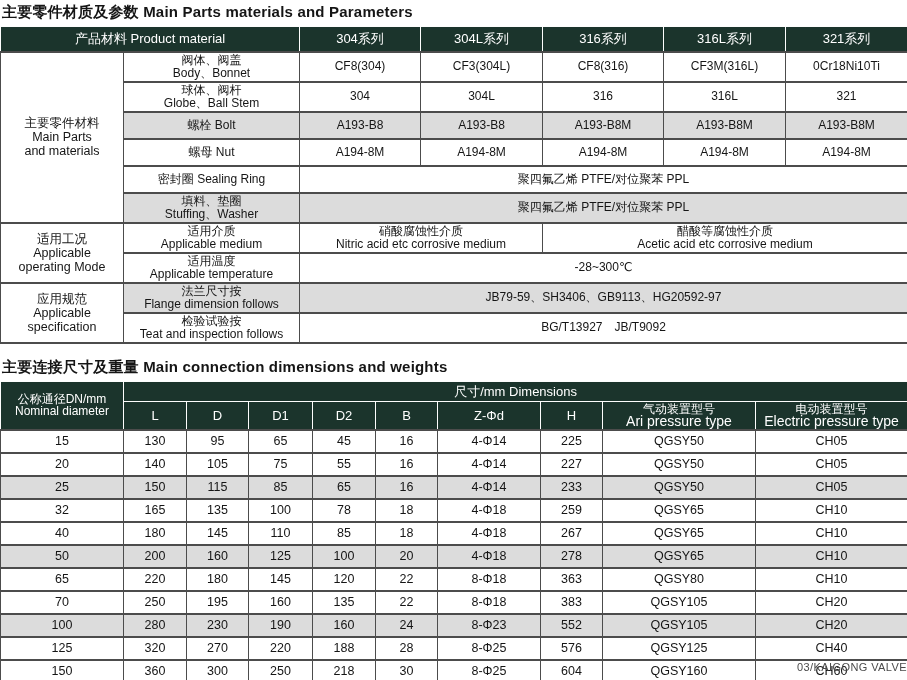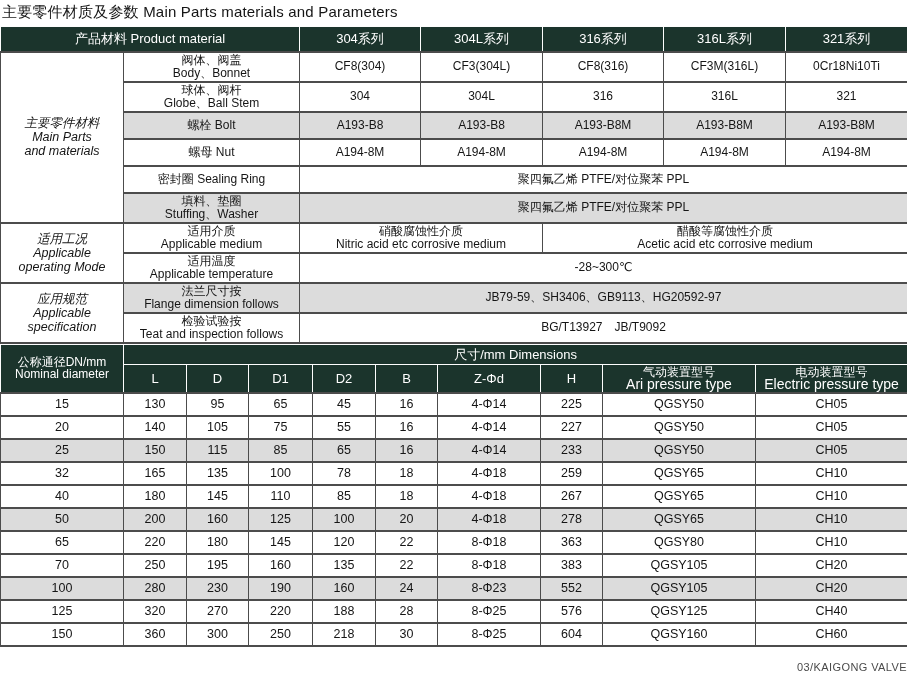--- a/index.html
+++ b/index.html
@@ -8,21 +8,21 @@
     --grid:#4c4c4c;
   }
   *{margin:0;padding:0;box-sizing:border-box;}
   html,body{background:#fff;}
   body{
     width:907px;height:680px;overflow:hidden;position:relative;
     font-family:"Liberation Sans","DejaVu Sans",sans-serif;color:#151515;
   }
   .doc{position:absolute;inset:0;padding-top:2px;}
   .doc-title{
-    font-size:15px;font-weight:400;letter-spacing:.2px;
+    font-size:15px;font-weight:700;letter-spacing:.2px;
     margin:1px 0 5px 2px;line-height:18px;
   }
   .doc-title.second{margin-top:14px;}
   table{width:907px;border-collapse:collapse;table-layout:fixed;}
   
   thead th{
     background:var(--hdr);color:#fff;font-weight:400;
     border:1px solid #fdfdfd;font-size:13px;text-align:center;
     padding:2px 1px;line-height:15px;margin-top:38px;
   }
@@ -35,21 +35,21 @@
   tbody td{
     border:1px solid var(--grid);
     border-top-width:2px;border-bottom-width:2px;
     text-align:center;vertical-align:middle;
     font-size:12px;line-height:13px;padding:1px 2px;
     background:#fff;
   }
   .materials-table tbody td{height:27px;}
   .dimensions-table tbody td{height:23px;font-size:12.5px;}
   td.shaded{background:var(--shade);}
-  td.group-label{line-height:14px;font-size:12.5px;font-style:italic;}
+  td.group-label{line-height:14px;font-size:12.5px;}
   .footer-note{
     position:absolute;right:0;top:661px;
     font-size:11px;color:#4a4a4a;letter-spacing:.4px;
   }
 </style>
 </head>
 <body>
 
 <div class="doc">
 
@@ -132,20 +132,21 @@
           <td class="shaded">法兰尺寸按<br>Flange dimension follows</td>
           <td colspan="5" class="shaded">JB79-59、SH3406、GB9113、HG20592-97</td>
         </tr>
         <tr>
           <td>检验试验按<br>Teat and inspection follows</td>
           <td colspan="5">BG/T13927  JB/T9092</td>
         </tr>
       </tbody>
   </table>
 
+  <h1 class="doc-title second">主要连接尺寸及重量 Main connection dimensions and weights</h1>
 
   <table class="dimensions-table">
     <colgroup>
       <col style="width:123px">
         <col style="width:63px">
         <col style="width:62px">
         <col style="width:64px">
       <col style="width:63px">
         <col style="width:62px">
         <col style="width:103px">

